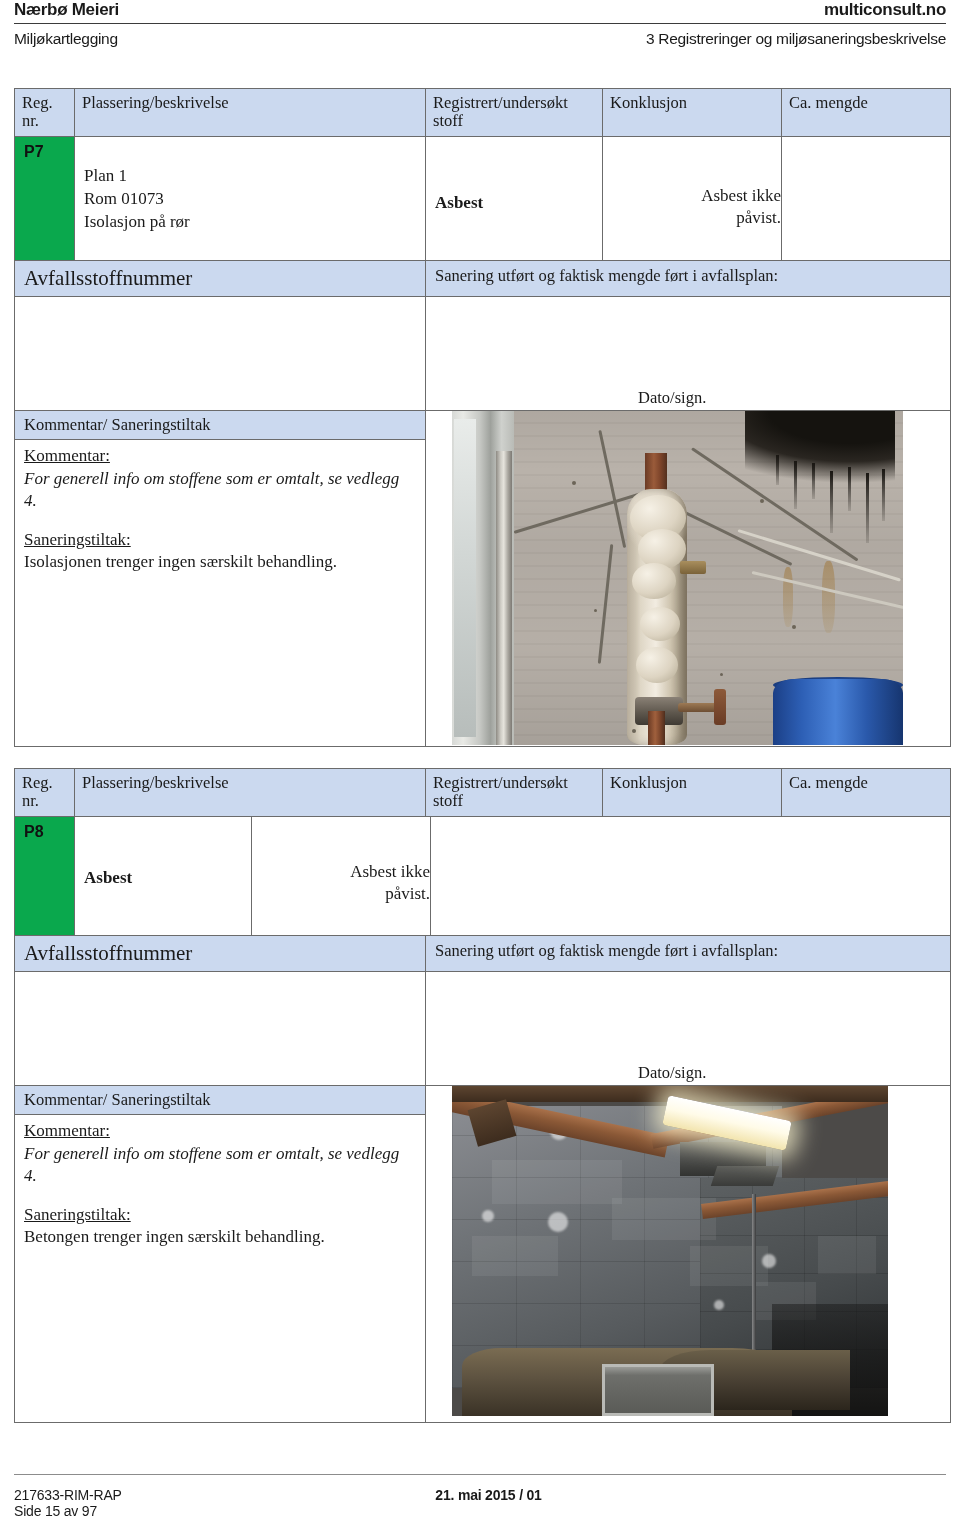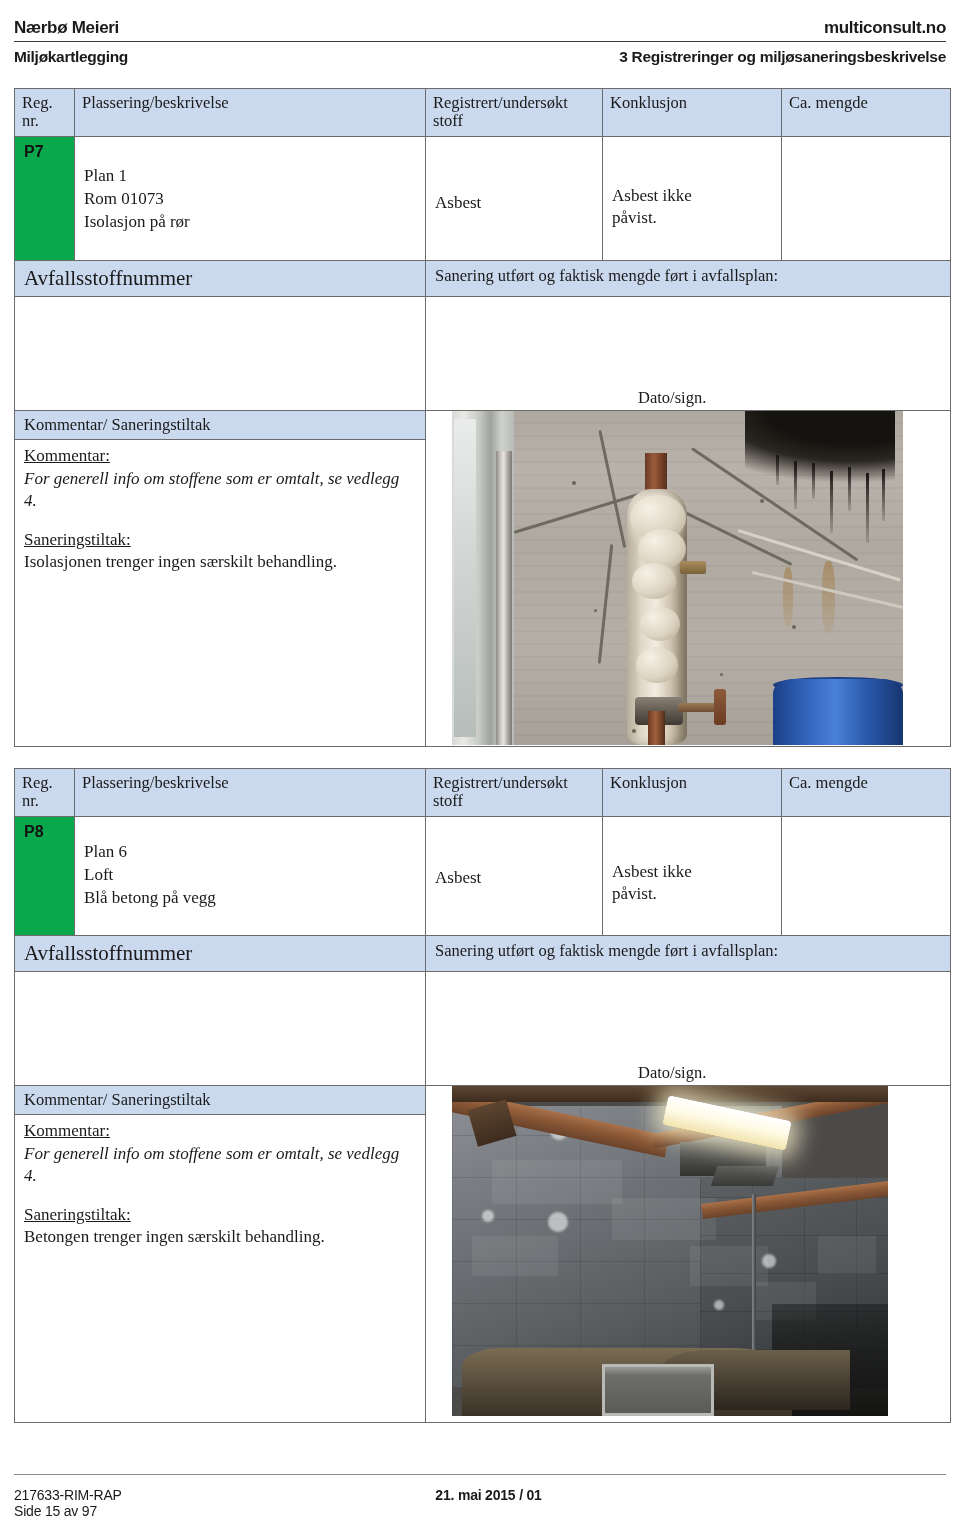--- a/index.html
+++ b/index.html
@@ -13,21 +13,21 @@
     position: relative;
     font-family: "Liberation Serif", serif;
     color: #1a1a1a;
     overflow: hidden;
   }
 
   
   .page-header {
     position: absolute;
     left: 14px;
-    top: 18px;
+    top: 0px;
     width: 932px;
   }
   .ph-row1 {
     display: flex;
     justify-content: space-between;
     align-items: baseline;
     font-family: "Liberation Sans", sans-serif;
     font-weight: bold;
     font-size: 17px;
     letter-spacing: -0.3px;
@@ -38,21 +38,20 @@
     width: 100%;
   }
   .ph-row2 {
     display: flex;
     justify-content: space-between;
     align-items: baseline;
     font-family: "Liberation Sans", sans-serif;
     font-size: 15.5px;
     letter-spacing: -0.3px;
     padding-top: 6px;
-    font-weight: bold;
   }
 
   
   .reg-table {
     position: absolute;
     left: 14px;
     width: 937px;
     border: 1.3px solid #6b6b6b;
     box-sizing: border-box;
     background: #ffffff;
@@ -87,22 +86,22 @@
   .regcell {
     background: #0aa84d;
     font-family: "Liberation Sans", sans-serif;
     font-weight: bold;
     font-size: 16px;
     color: #111;
     padding: 4px 0 0 9px;
   }
   .plasscell { padding: 28px 0 12px 9px; }
   .plasscell div { white-space: nowrap; }
-  .stoffcell { padding: 55px 0 0 9px; }
-  .konkcell  { padding: 48px 0 0 9px; line-height: 1.32; }
+  .stoffcell { padding: 55px 0 0 9px; font-weight: bold; }
+  .konkcell  { padding: 48px 0 0 9px; line-height: 1.32; text-align: right; }
 
   
   .avf-row { display: flex; border-top: 1.3px solid #6b6b6b; background:#cbd9ef; }
   .avf-left {
     width: 411px;
     box-sizing: border-box;
     background: #cbd9ef;
     border-right: 1.3px solid #6b6b6b;
     padding: 5px 7px 5px 9px;
     font-size: 21px;
@@ -503,25 +502,20 @@
     <div class="hdr-cell c-stoff">
       <div>Registrert/undersøkt</div>
       <div>stoff</div>
     </div>
     <div class="hdr-cell c-konk">Konklusjon</div>
     <div class="hdr-cell c-mengde last">Ca. mengde</div>
   </div>
 
   <div class="body-row" style="height:118px;">
     <div class="body-cell c-reg regcell">P8</div>
-    <div class="body-cell c-plass plasscell" style="padding-top:24px;">
-      <div>Plan 6</div>
-      <div>Loft</div>
-      <div>Blå betong på vegg</div>
-    </div>
     <div class="body-cell c-stoff stoffcell" style="padding-top:50px;">Asbest</div>
     <div class="body-cell c-konk konkcell" style="padding-top:44px;">
       <div>Asbest ikke</div>
       <div>påvist.</div>
     </div>
     <div class="body-cell c-mengde last"></div>
   </div>
 
   <div class="avf-row">
     <div class="avf-left">Avfallsstoffnummer</div>

